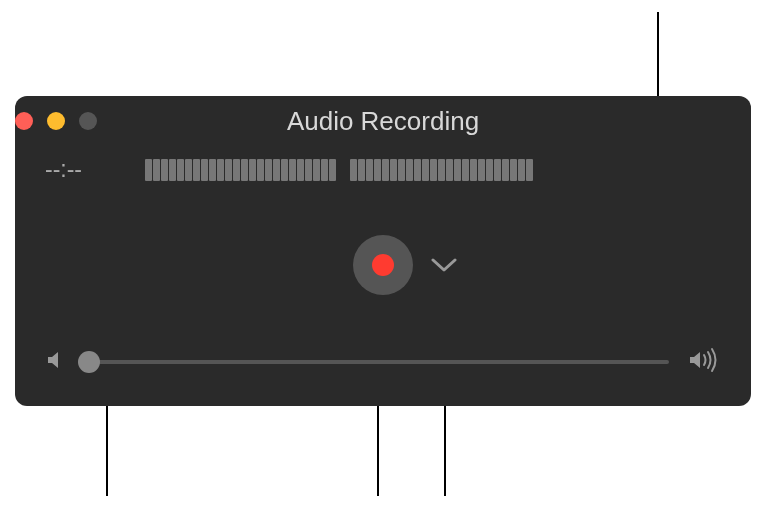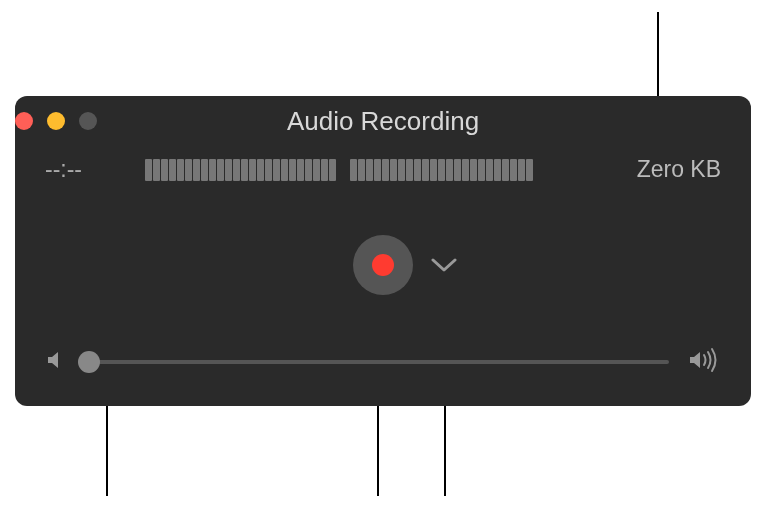--- a/index.html
+++ b/index.html
@@ -221,21 +221,20 @@
         <div class="seg"></div>
         <div class="seg"></div>
         <div class="seg"></div>
         <div class="seg"></div>
         <div class="seg"></div>
         <div class="seg"></div>
         <div class="seg"></div>
         <div class="seg"></div>
         <div class="seg"></div>
       </div>
-    <div class="filesize-display">Zero KB</div>
   </div>
 
   <div class="controls-row">
     <button class="record-btn">
       <span class="dot"></span>
     </button>
     <button class="options-btn">
       <svg class="chevron" viewBox="0 0 26 14">
         <polyline points="2,2 13,12 24,2" fill="none" stroke="#999" stroke-width="3" stroke-linecap="round" stroke-linejoin="round"></polyline>
       </svg>

